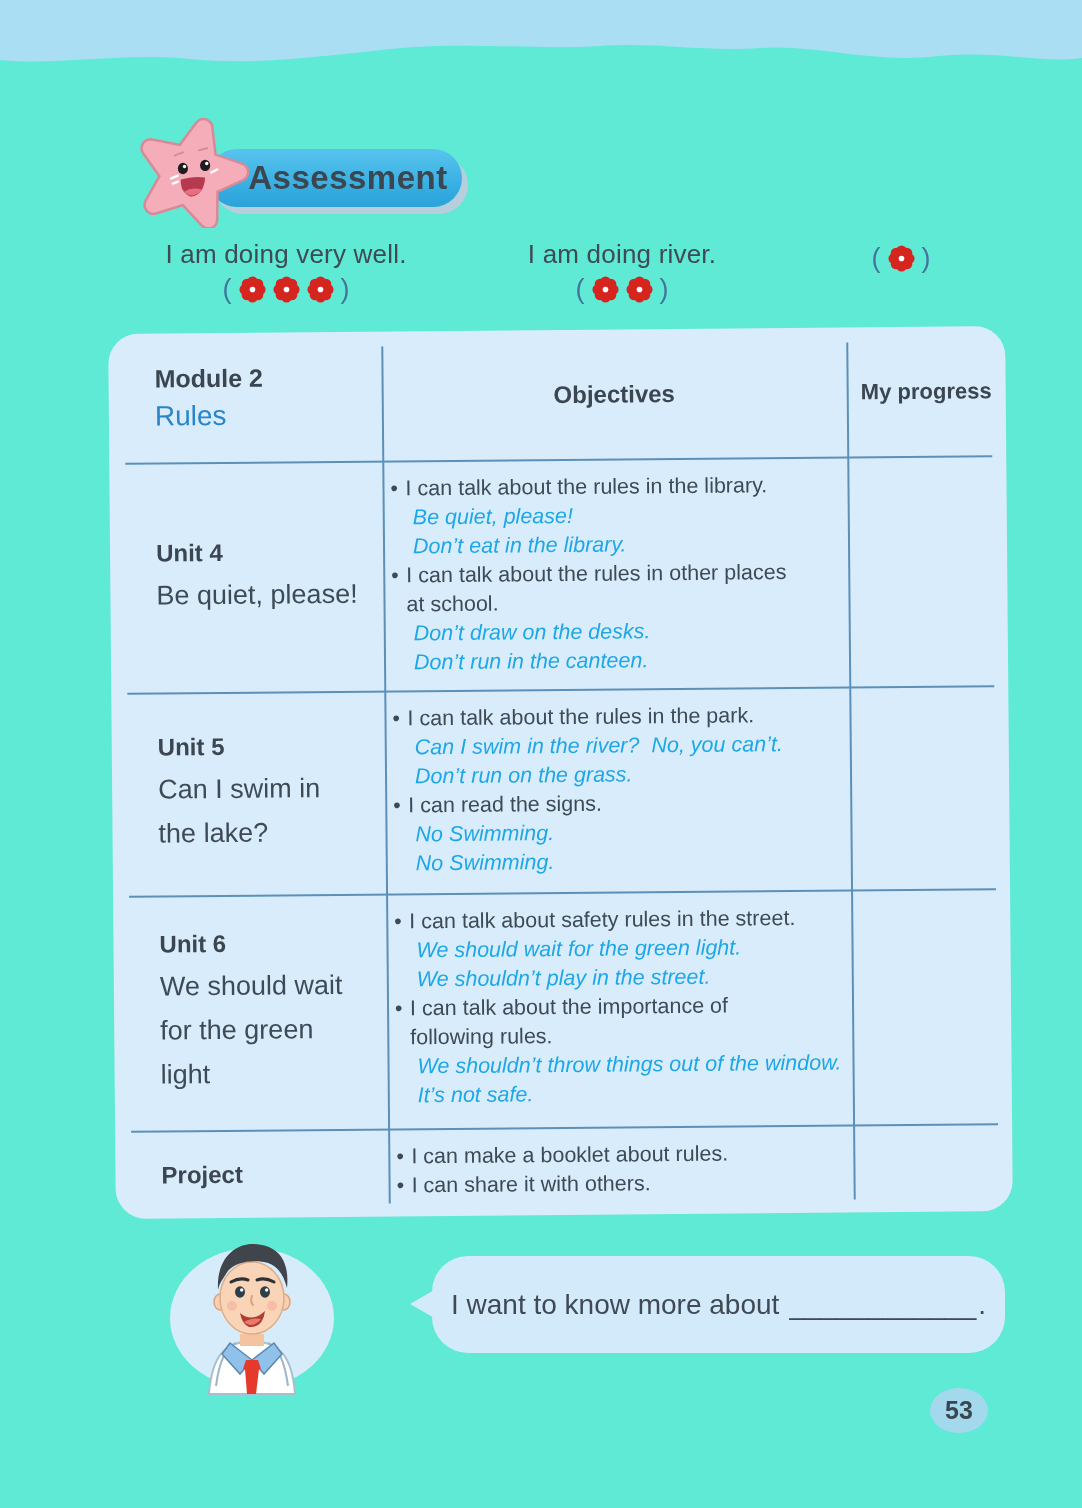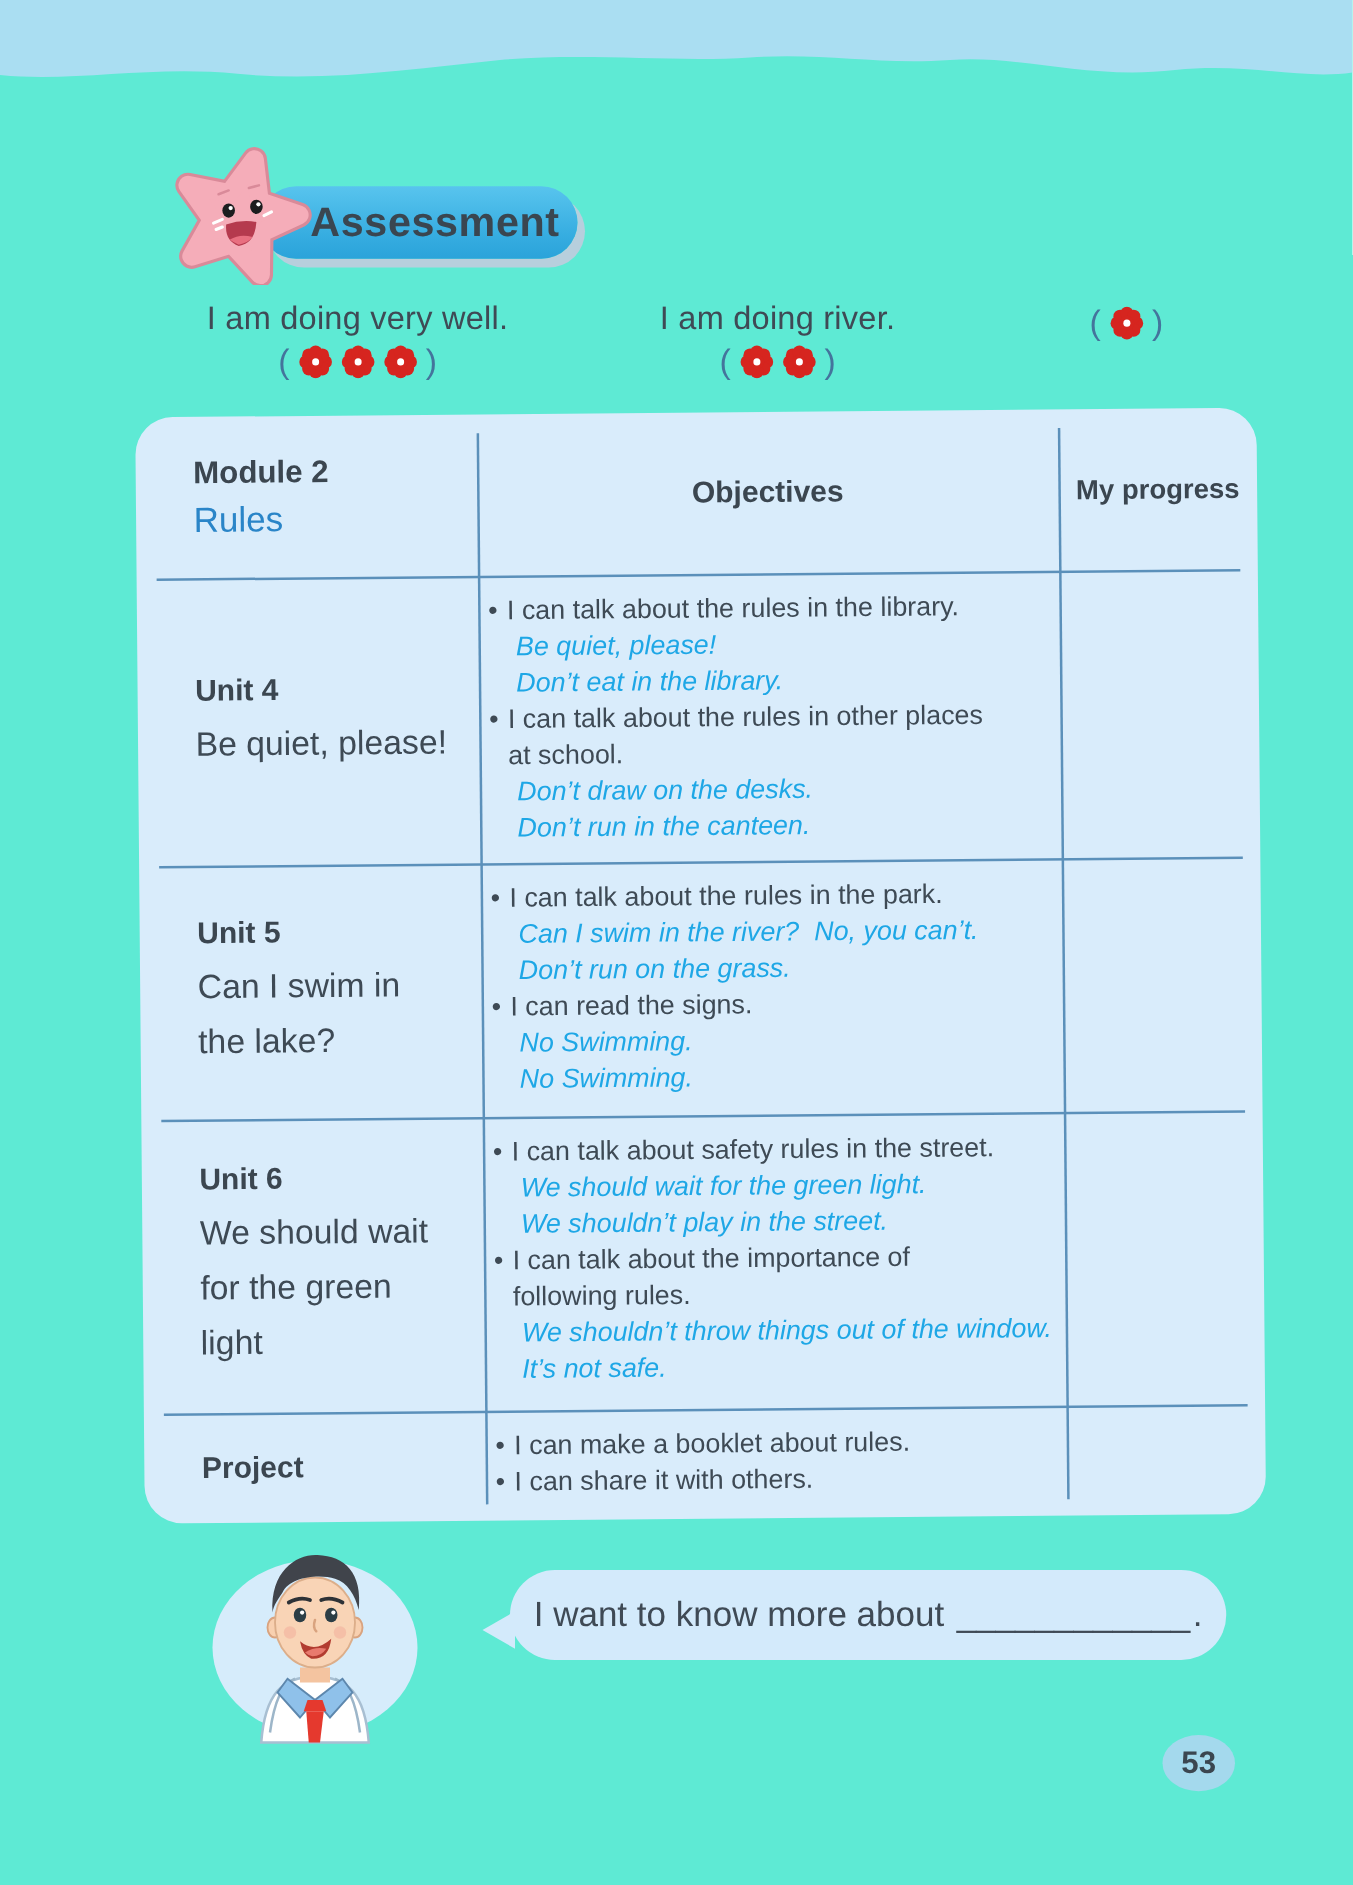--- a/index.html
+++ b/index.html
@@ -48,21 +48,21 @@
   .unit-title{font-size:27px; color:#3e4a55; line-height:1.62; white-space:pre-line;}
   .obj{display:flex; flex-direction:column; padding:13px 8px 0 8px; font-size:21.5px; line-height:29px; color:#3e4a55;}
   .obj-line.bullet{display:flex;}
   .dot{flex:0 0 15px; width:15px; color:#3e4a55;}
   .obj-text{flex:1; white-space:pre-wrap;}
   .obj-line.example{padding-left:22px; color:#1ea7e6; font-style:italic;}
   .progress-cell{cursor:pointer;}
   
   .boy{position:absolute; left:160px; top:1236px; width:178px; height:160px;}
   .speech-bubble{
-    position:absolute; left:408px; top:1256px; width:573px; height:72px;
+    position:absolute; left:432px; top:1256px; width:573px; height:97px;
     background:#d3eafb; border-radius:36px;
     display:flex; align-items:center; justify-content:center;
   }
   .speech-bubble::before{
     content:""; position:absolute; left:-22px; top:33px; width:0; height:0;
     border-top:15px solid transparent; border-bottom:15px solid transparent;
     border-right:26px solid #d3eafb;
   }
   .speech-text{font-size:28px; color:#3f4a55; white-space:nowrap;}
   .speech-blank{margin:0 2px 0 10px; letter-spacing:0; cursor:text;}

